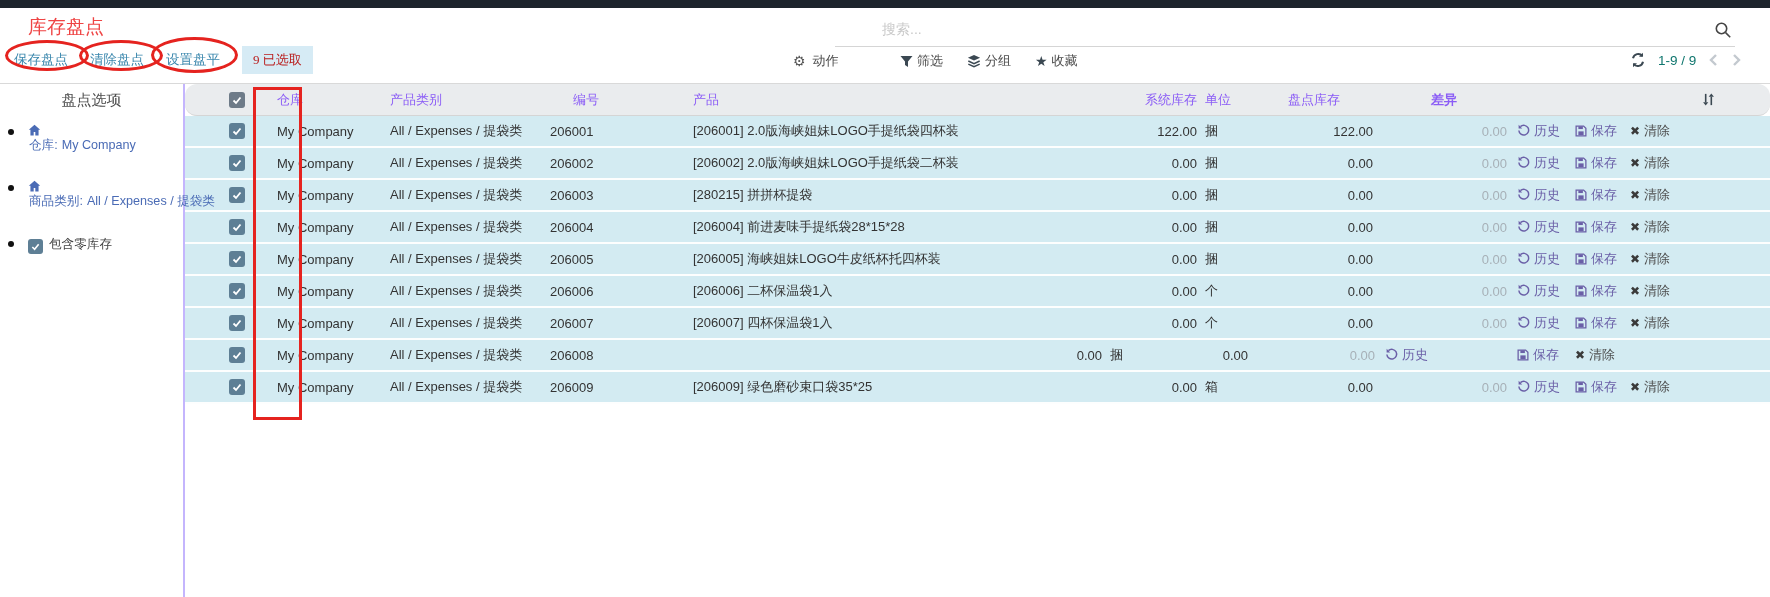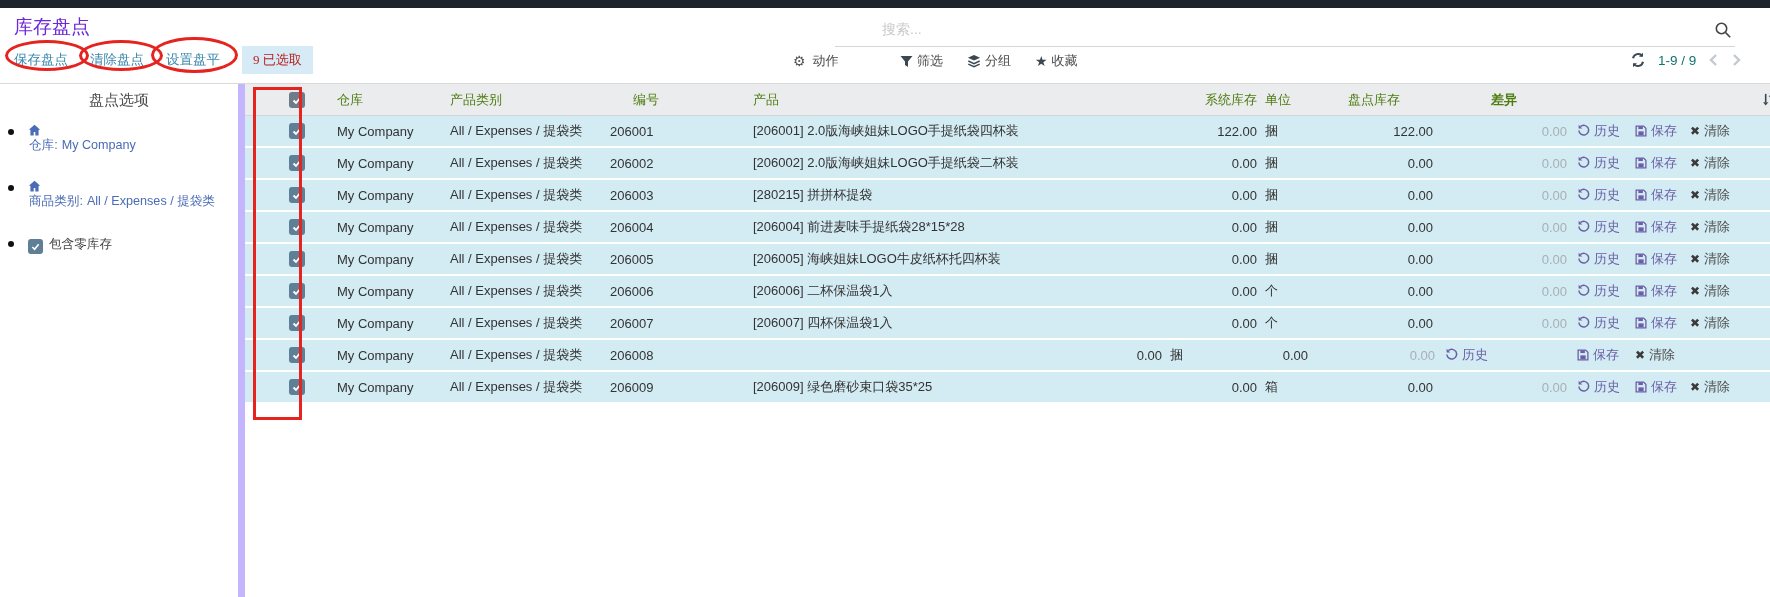--- a/index.html
+++ b/index.html
@@ -1,52 +1,52 @@
 <!DOCTYPE html>
 <html><head>
 <meta charset="utf-8">
 <style>
   html,body{margin:0;padding:0;background:#fff;}
   .app{position:relative;width:1770px;height:597px;background:#fff;overflow:hidden;
        font-family:"Liberation Sans","DejaVu Sans",sans-serif;color:#333;font-size:13px;}
   .topbar{position:absolute;left:0;top:0;width:1770px;height:8px;background:#1d242c;}
   
   .cpanel{position:absolute;left:0;top:8px;width:1770px;height:76px;background:#fff;border-bottom:1px solid #d9d9d9;box-sizing:border-box;}
-  .page-title{position:absolute;left:14px;top:6px;font-size:19px;color:#6d28d9;}
+  .page-title{position:absolute;left:28px;top:6px;font-size:19px;color:#ef4444;}
   .btn-row{position:absolute;left:14px;top:38px;display:flex;align-items:center;gap:22px;}
   .link-btn{color:#3a87ad;cursor:pointer;font-size:13.5px;white-space:nowrap;}
   .sel-badge{background:#d6ebf5;color:#b91c1c;font-size:13px;padding:5px 11px;white-space:nowrap;font-family:Liberation Serif, serif;}
   .search-wrap{position:absolute;left:835px;top:10px;width:900px;height:28px;border-bottom:1px solid #d5d5d5;}
   .search-input{position:absolute;left:45px;top:2px;width:760px;border:none;outline:none;font-size:14px;color:#555;background:transparent;font-family:inherit;}
   .search-input::placeholder{color:#c9c9c9;}
   .mag{position:absolute;right:2px;top:2px;width:20px;height:20px;color:#444;cursor:pointer;}
   .cp-actions{position:absolute;left:793px;top:44px;display:flex;align-items:center;gap:7px;color:#4c4c4c;cursor:pointer;}
   .gear{font-size:14px;color:#555;}
   .cp-filters{position:absolute;left:900px;top:44px;display:flex;align-items:center;gap:24px;}
   .cp-fbtn{display:flex;align-items:center;gap:4px;color:#4c4c4c;cursor:pointer;white-space:nowrap;}
   .cp-fbtn .star{font-size:14px;color:#3b4852;}
   .pager{position:absolute;left:1630px;top:44px;display:flex;align-items:center;gap:12px;color:#5a6268;}
   .pager .range{font-size:13.5px;color:#0f766e;white-space:nowrap;}
   .chev{color:#c3c9cf;}
   
   .bodywrap{position:absolute;left:0;top:84px;width:1770px;height:513px;display:flex;}
-  .sidebar{width:245px;box-sizing:border-box;border-right:7px solid #c4b5fd;padding-top:5px;flex:none;}
+  .sidebar{width:185px;box-sizing:border-box;border-right:2px solid #c4b5fd;padding-top:5px;flex:none;}
   .sb-title{text-align:center;font-size:15px;color:#4c4c4c;margin:2px 0 14px 0;}
   .sb-item{position:relative;padding:0 4px 0 28px;margin-bottom:24px;color:#4a6bb5;font-size:12.6px;line-height:17px;white-space:nowrap;}
   .sb-item .bullet{position:absolute;left:8px;top:5px;width:6px;height:6px;border-radius:50%;background:#111;}
   .sb-item .house{vertical-align:-2px;margin-right:1px;}
   .sb-item.dark{color:#444;}
   .sb-val{margin-left:4px;}
   
   .cb{display:inline-flex;align-items:center;justify-content:center;width:16px;height:16px;border-radius:3px;background:#5e7f95;cursor:pointer;flex:none;}
   .cb.gray{background:#6e7b88;}
   
   .table{flex:1;}
   .trow,.thead{display:grid;grid-template-columns:80px 120px 160px 125px 435px 95px 55px 125px 132px 58px 55px 60px 45px;align-items:center;}
-  .thead{height:31px;background:#eaecee;border-bottom:1px solid #d5d5d5;color:#4d7c0f;}
+  .thead{height:31px;background:#eaecee;border-bottom:1px solid #d5d5d5;color:#8b5cf6;border-radius:12px;}
   .trow{height:30px;background:#d3ebf2;border-bottom:2px solid #fdfefe;color:#333;}
   .cell{padding:0 5px;box-sizing:border-box;overflow:hidden;white-space:nowrap;}
   .c-check{display:flex;justify-content:center;padding-left:28px;box-sizing:border-box;}
   .c-wh{padding-left:12px;}
   .num{text-align:right;}
   .c-code{padding-right:10px;}
   .c-sys{padding-right:3px;}
   .c-cnt{padding-right:7px;}
   .c-diff{padding-right:5px;color:#a7b0b7;}
   .c-prod{padding-left:23px;}

